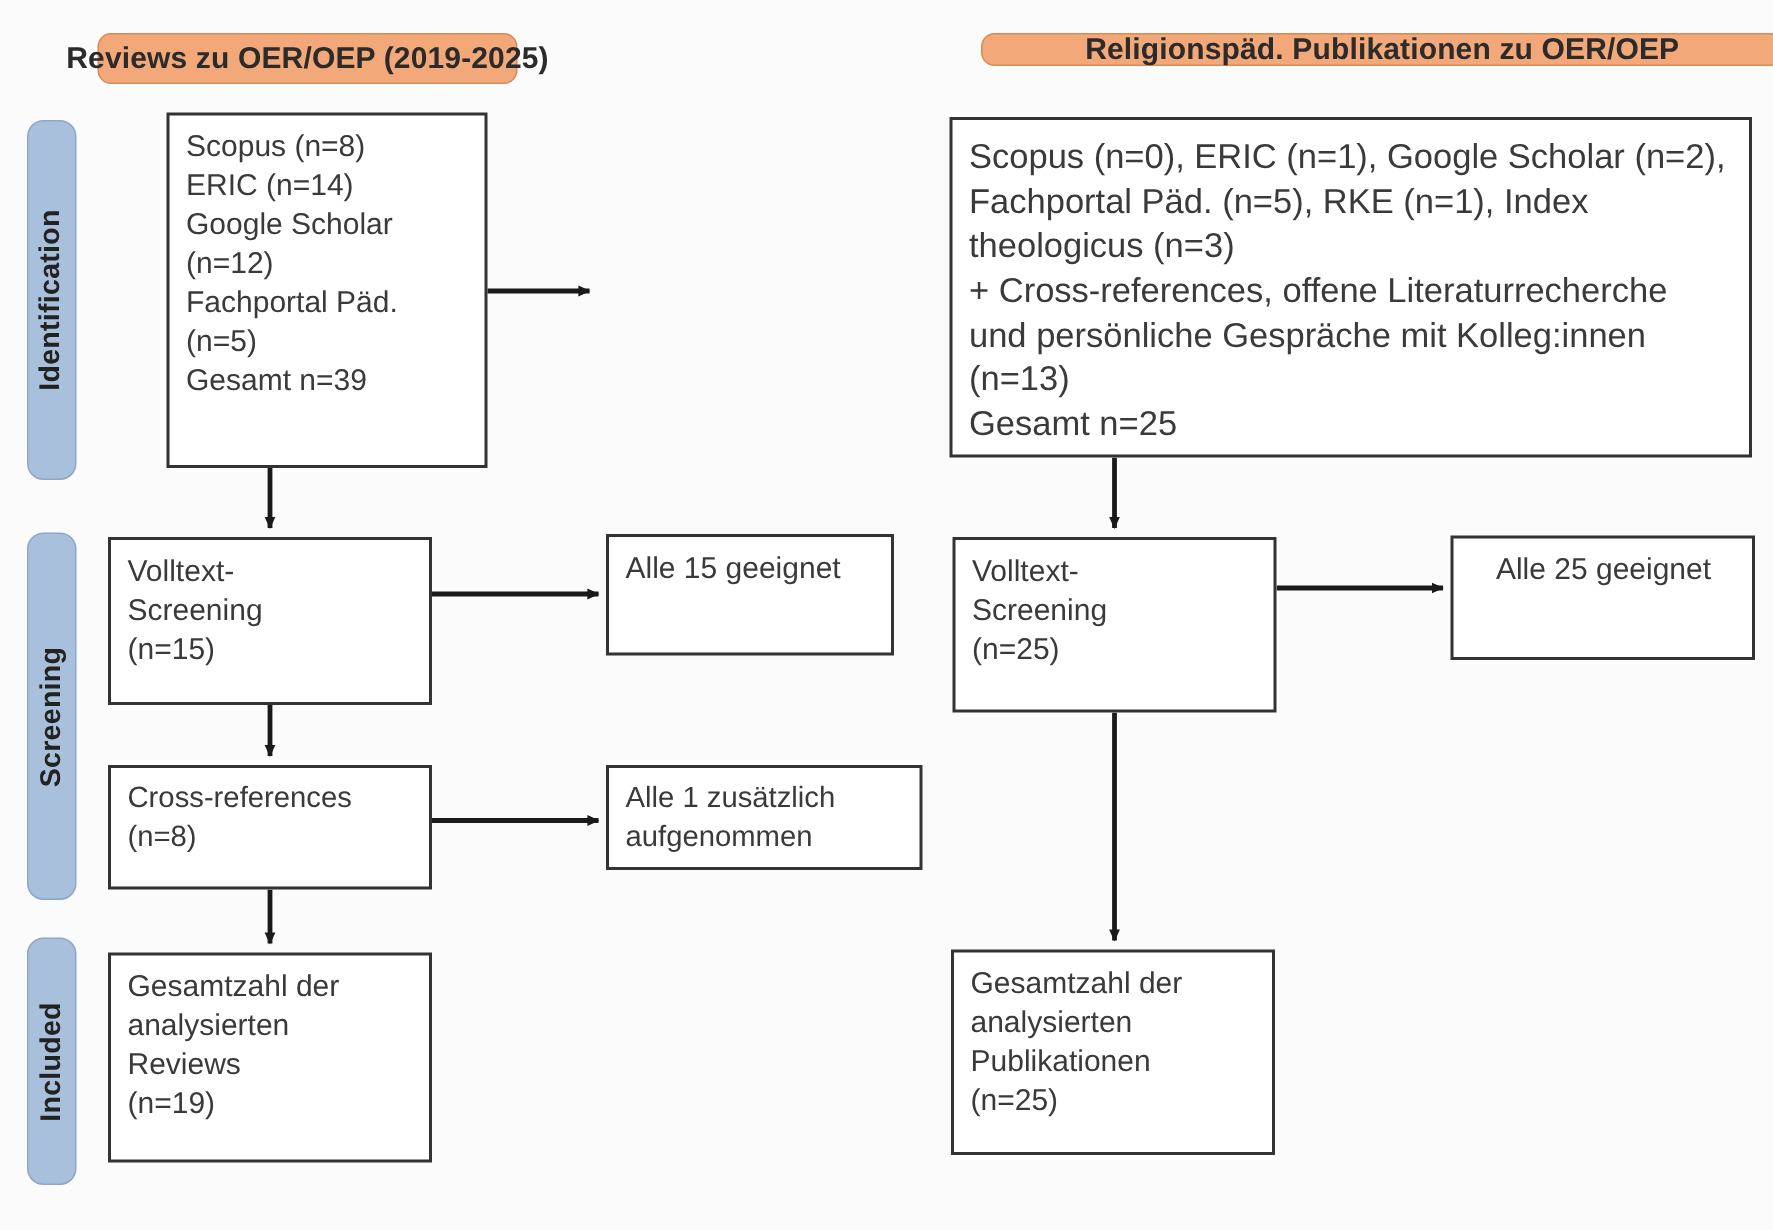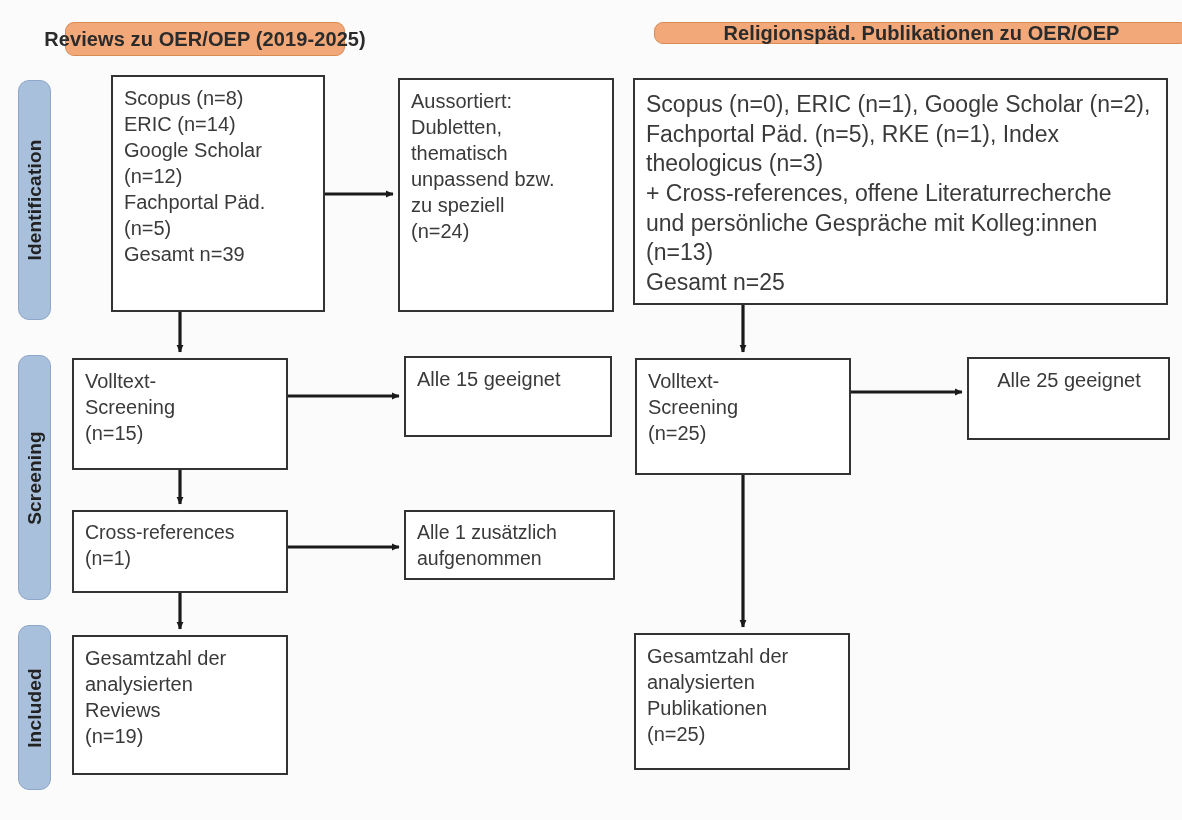--- a/index.html
+++ b/index.html
@@ -141,35 +141,29 @@
   </div>
 
   <div class="node" style="left:71px; top:75px; width:214px; height:237px;margin-left:40px;">Scopus (n=8)
 ERIC (n=14)
 Google Scholar
 (n=12)
 Fachportal Päd.
 (n=5)
 Gesamt n=39</div>
 
-  <div class="node" style="left:398px; top:78px; width:216px; height:234px;">Aussortiert:
-Dubletten,
-thematisch
-unpassend bzw.
-zu speziell
-(n=24)</div>
 
   <div class="node" style="left:72px; top:358px; width:216px; height:112px;">Volltext-
 Screening
 (n=15)</div>
 
-  <div class="node" style="left:404px; top:356px; width:208px; height:81px;">Alle 15 geeignet</div>
+  <div class="node" style="left:404px; top:356px; width:192px; height:81px;">Alle 15 geeignet</div>
 
   <div class="node compact" style="left:72px; top:510px; width:216px; height:83px;">Cross-references
-(n=1)</div>
+(n=8)</div>
 
   <div class="node compact" style="left:404px; top:510px; width:211px; height:70px;">Alle 1 zusätzlich
 aufgenommen</div>
 
   <div class="node" style="left:72px; top:635px; width:216px; height:140px;">Gesamtzahl der
 analysierten
 Reviews
 (n=19)</div>
 
   <div class="node wide" style="left:633px; top:78px; width:535px; height:227px;">Scopus (n=0), ERIC (n=1), Google Scholar (n=2),

